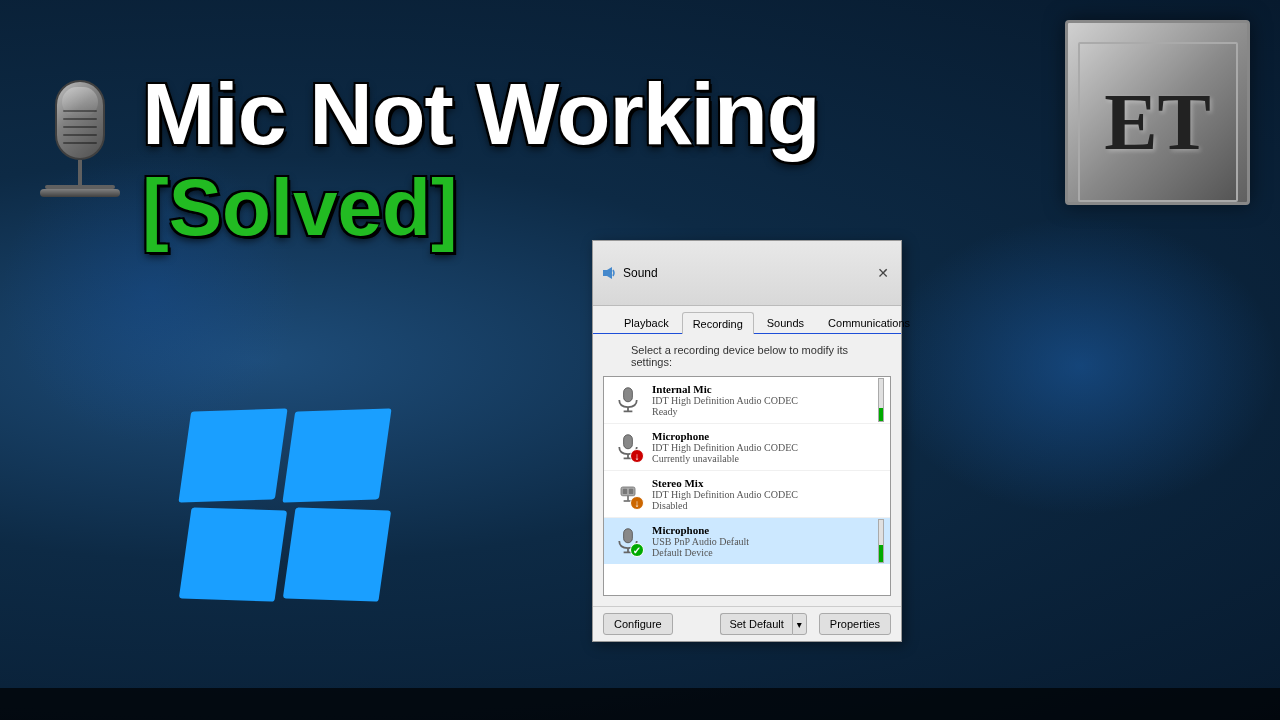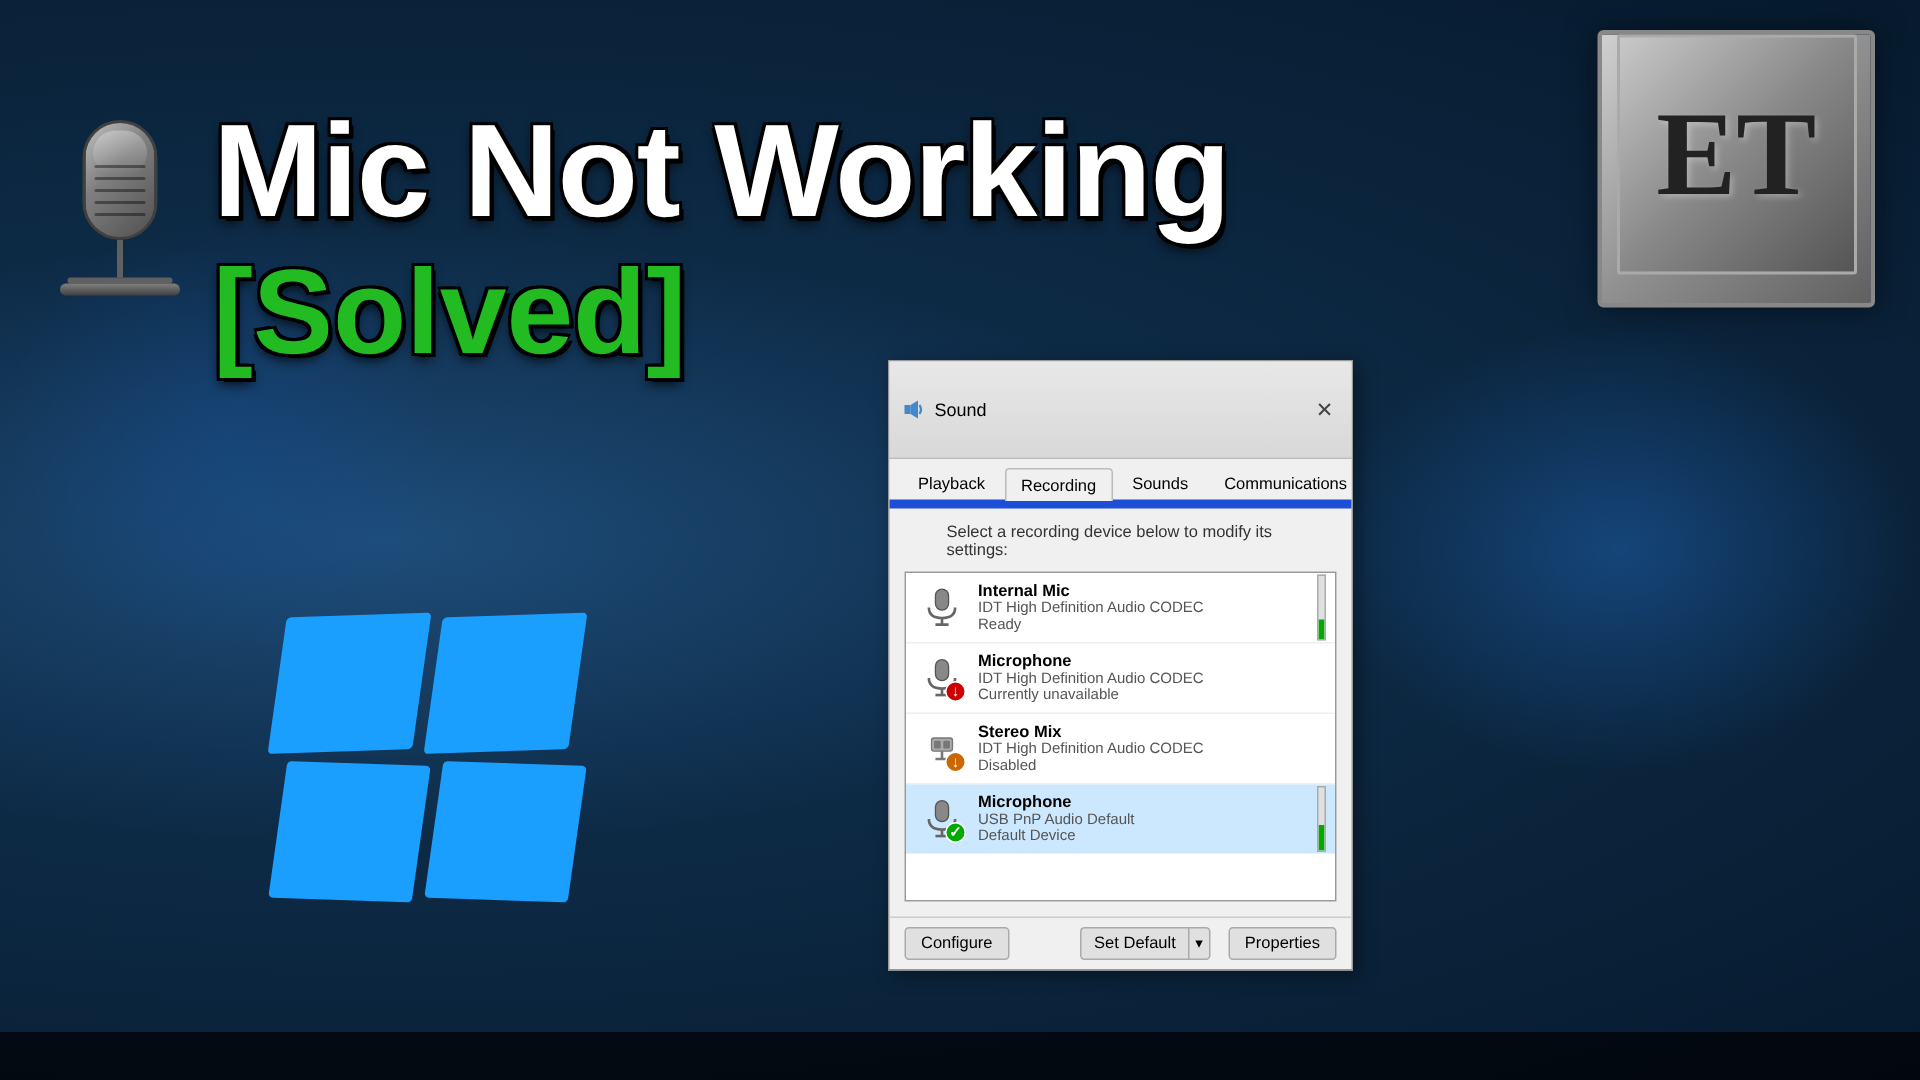--- a/index.html
+++ b/index.html
@@ -143,21 +143,21 @@
     .et-logo {
       position: absolute;
       top: 20px;
       right: 30px;
       width: 185px;
       height: 185px;
       background: linear-gradient(135deg, #d0d0d0 0%, #909090 50%, #606060 100%);
       border: 3px solid #888;
       border-radius: 4px;
       display: flex;
-      align-items: flex-start;
+      align-items: flex-end;
       justify-content: center;
       box-shadow: 0 0 20px rgba(0,0,0,0.5);
     }
     .et-inner {
       width: 160px;
       height: 160px;
       background: linear-gradient(135deg, #c8c8c8 0%, #888 50%, #555 100%);
       border: 2px solid #aaa;
       border-radius: 2px;
       display: flex;
@@ -216,24 +216,24 @@
       display: flex;
       align-items: center;
       justify-content: center;
       color: #444;
       border-radius: 2px;
     }
 
     
     .dialog-tabs {
       display: flex;
-      padding: 6px 8px 0;
+      padding: 6px 20px 0;
       background: #f0f0f0;
       gap: 2px;
-      border-bottom: 6px solid #1d4ed8;
+      border-bottom: 1px solid #1d4ed8;
     }
     .dialog-tab {
       padding: 4px 10px;
       font-size: 11px;
       border: 1px solid transparent;
       border-bottom: none;
       cursor: pointer;
       background: transparent;
       border-radius: 3px 3px 0 0;
       color: #000;
@@ -287,20 +287,21 @@
     }
 
     
     .dev-mic-svg {
       width: 28px;
       height: 28px;
     }
 
     .device-info {
       flex: 1;
+      font-family: Liberation Serif, serif;
     }
     .device-name {
       font-size: 11px;
       font-weight: bold;
       color: #000;
     }
     .device-codec {
       font-size: 10px;
       color: #555;
     }

